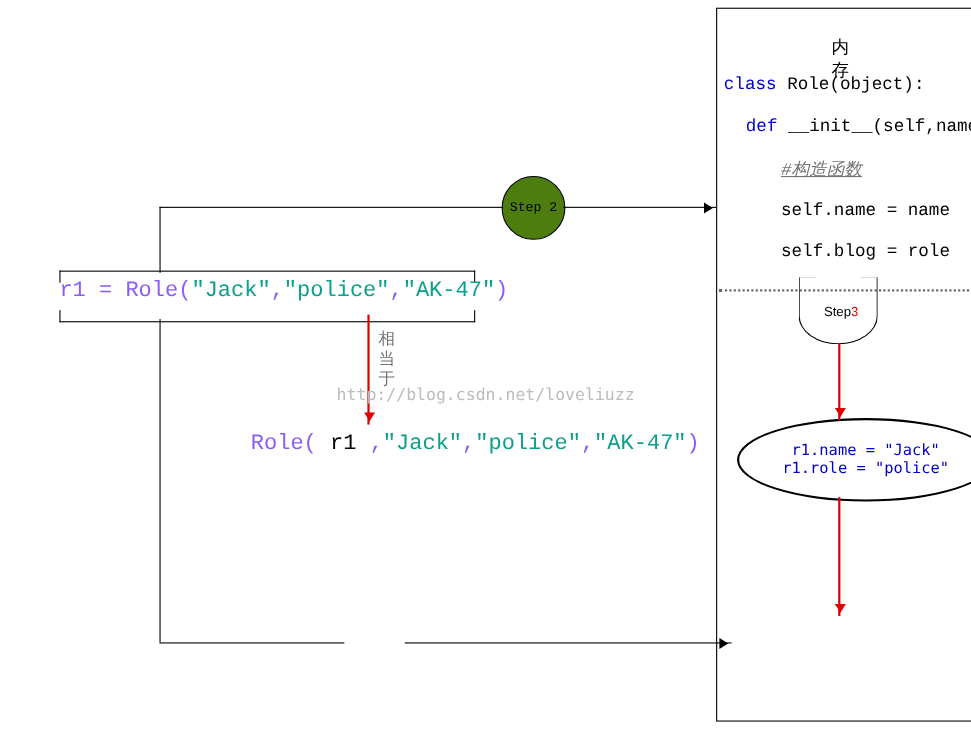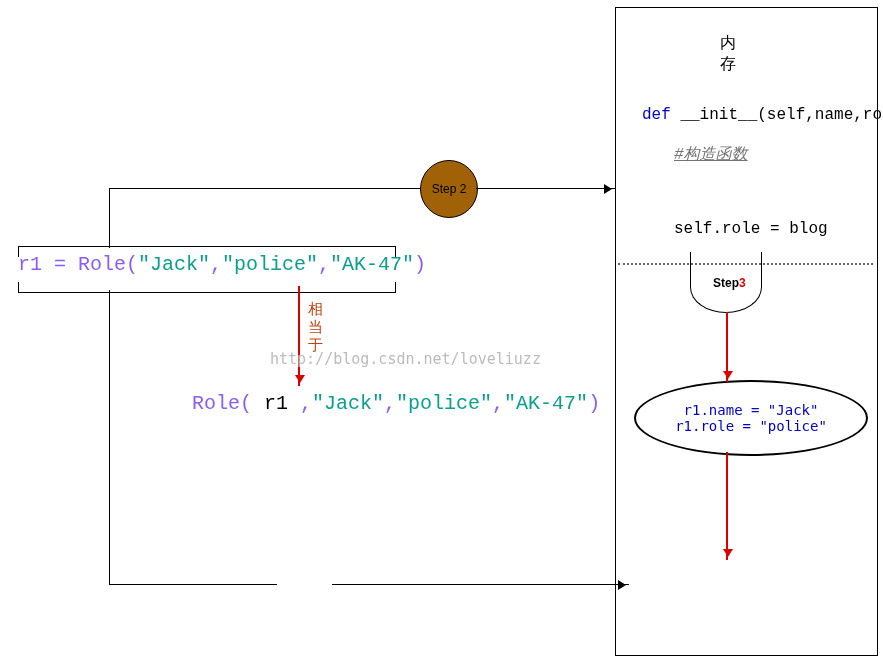--- a/index.html
+++ b/index.html
@@ -1,17 +1,17 @@
 <!DOCTYPE html>
 <html><head>
 <meta charset="utf-8">
 <style>
   html, body { margin: 0; padding: 0; }
   body { width: 883px; height: 664px; background: #fff; font-family: "SimSun", "宋体", serif; }
-  #canvas { position: relative; width: 738px; height: 664px; }
+  #canvas { position: relative; width: 738px; height: 664px; margin-left: 36px; }
 
   
   .mem-box { position: absolute; left: 615px; top: 7px; width: 261px; height: 647px; border: 1px solid #000; }
 
   
   .mem-title { position: absolute; left: 720px; top: 33px; color: #000; font-size: 16px; }
   .code-line { position: absolute; font-family: "Consolas","Courier New",monospace; font-size: 16px; white-space: nowrap; }
   .c-blue { color: #0000c8; }
   .c-gray { color: #737373; font-style: italic; text-decoration: underline; }
   .c-black { color: #000; }
@@ -21,33 +21,33 @@
   .assign-text { font-family: "Consolas","Courier New",monospace; font-size: 20px; }
   .t-teal { color: #0aa08a; }
   .t-black { color: #8b5cf6; }
   .bracket-top, .bracket-bot { position: absolute; width: 376px; height: 10px; border: 1px solid #000; }
   .bracket-top { left: 18px; top: 246px; border-bottom: none; }
   .bracket-bot { left: 18px; top: 282px; border-top: none; }
 
   
   .vert-arrow-1 { position: absolute; left: 298px; top: 286px; width: 0; height: 100px; border-left: 2px solid #d00; }
   .vert-arrow-1::after { content:""; position:absolute; bottom:-2px; left:-5px; border:5px solid transparent; border-top:8px solid #d00; }
-  .equiv-label { position: absolute; left: 308px; top: 300px; color: #c2410c; font-size: 15px; writing-mode: vertical-rl; letter-spacing: 2px; writing-mode: horizontal-tb; width: 18px; line-height: 18px; }
+  .equiv-label { position: absolute; left: 308px; top: 300px; color: #737373; font-size: 15px; writing-mode: vertical-rl; letter-spacing: 2px; writing-mode: horizontal-tb; width: 18px; line-height: 18px; }
 
   
   .expand-text { position: absolute; left: 192px; top: 392px; font-family:"Consolas","Courier New",monospace; font-size: 20px; white-space: nowrap; }
 
   
   .wm { position:absolute; left: 270px; top: 350px; color:#bbb; font-family: monospace; font-size: 15px; text-align: right; }
 
   
-  .step { position:absolute; width:56px; height:56px; border:1px solid #000; border-radius:50%; background:#a16207; display:flex; align-items:center; justify-content:center; font-size:12px; font-family:Liberation Sans, sans-serif; }
+  .step { position:absolute; width:56px; height:56px; border:1px solid #000; border-radius:50%; background:#4d7c0f; display:flex; align-items:center; justify-content:center; font-size:12px; font-family:Liberation Mono, monospace; }
   .step1 { left: 276px; top: 556px; }
   .step2 { left: 420px; top: 160px; }
-  .step3-lbl { position:absolute; left: 713px; top: 276px; font-size:12px; font-family:sans-serif;font-weight:bold; }
+  .step3-lbl { position:absolute; left: 713px; top: 276px; font-size:12px; font-family:sans-serif; }
   .step3-lbl .r3 { color:#d00; }
 
   
   .step3-arc { position:absolute; left: 690px; top: 252px; width: 70px; height: 60px; border: 1px solid #000; border-top: none; border-radius: 0 0 70px 70px / 0 0 50px 50px; }
   .dash-sep { position:absolute; left: 618px; top: 263px; width: 255px; border-top: 2px dotted #666; }
 
   
   .h-line { position:absolute; height:0; border-top:1px solid #000; }
   .v-line { position:absolute; width:0; border-left:1px solid #000; }
   .v-line.red { border-left:2px solid #d00; }
@@ -80,26 +80,32 @@
   .r-v2 { left: 726px; top: 452px; height: 108px; } 
 </style>
 </head>
 <body>
 
 <div id="canvas">
 
   <div class="mem-box"></div>
   <div class="mem-title">内存</div>
 
+  <div class="code-line" style="left:622px; top:68px;">
+    <span class="c-blue">class</span><span class="c-black"> Role</span><span class="c-black">(object):</span>
+  </div>
   <div class="code-line" style="left:642px; top:106px;">
     <span class="c-blue">def</span><span class="c-black"> __init__</span><span class="c-black">(self,name,role,</span>
   </div>
   <div class="code-line c-gray" style="left:674px; top:144px;">#构造函数</div>
+  <div class="code-line" style="left:674px; top:182px;">
+    <span class="c-black">self.</span><span class="c-black">name = name</span>
+  </div>
   <div class="code-line" style="left:674px; top:220px;">
-    <span class="c-black">self.</span><span class="c-black">role = blog</span>
+    <span class="c-black">self.</span><span class="c-black">blog = role</span>
   </div>
 
   <div class="dash-sep"></div>
   <div class="step3-arc"></div>
   <div class="step3-lbl"><span>Step</span><span class="r3">3</span></div>
 
   <div class="bracket-top"></div>
   <div class="bracket-bot"></div>
   <div class="assign-wrap">
     <span class="assign-text t-black">r1 = Role(</span><span class="assign-text t-teal">"Jack"</span><span class="assign-text t-black">,</span><span class="assign-text t-teal">"police"</span><span class="assign-text t-black">,</span><span class="assign-text t-teal">"AK-47"</span><span class="assign-text t-black">)</span>

